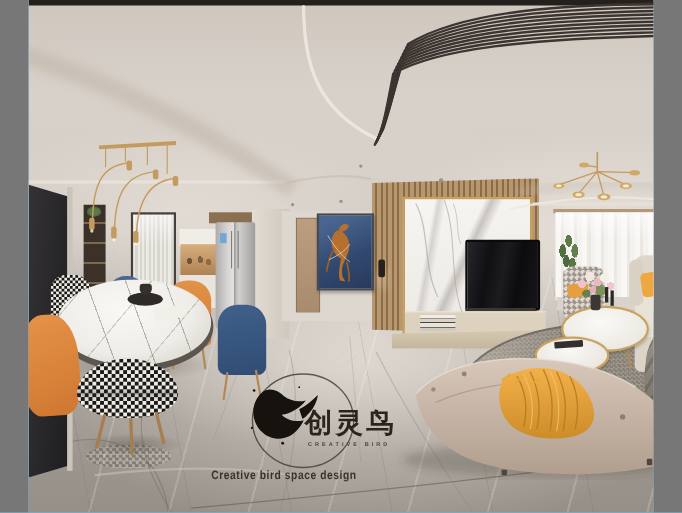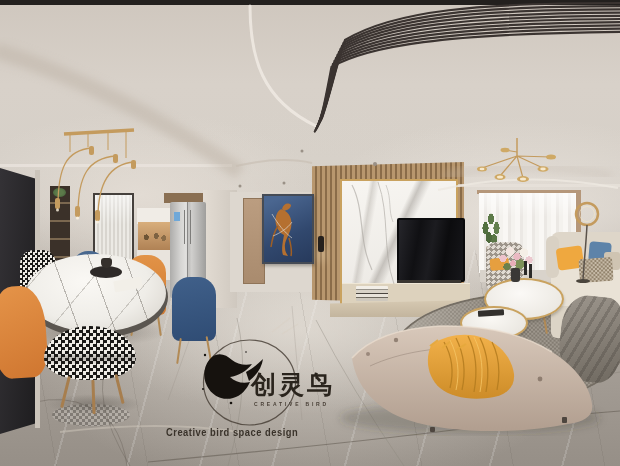--- a/index.html
+++ b/index.html
@@ -1,16 +1,16 @@
 <!DOCTYPE html>
 <html><head>
 <meta charset="utf-8">
 <style>
   body{margin:0;background:#777;display:flex;justify-content:center;}
-  .stage{position:relative;width:620px;height:466px;overflow:hidden;
+  .stage{position:relative;width:568px;height:466px;overflow:hidden;
          font-family:"Liberation Sans",sans-serif;background:#7dd3fc;}
   .abs{position:absolute;}
   svg.layer{position:absolute;left:0;top:0;width:620px;height:466px;pointer-events:none;}
   .gleg{position:absolute;width:2px;background:#b28a55;border-radius:1px;}
   .shd{position:absolute;border-radius:50%;
        background:radial-gradient(closest-side,rgba(55,50,44,.30),rgba(55,50,44,0));}
   .logo-cn{position:absolute;left:251px;top:368px;z-index:50;font-size:25px;font-weight:bold;
            letter-spacing:3px;color:#2a241d;font-family:"DejaVu Sans",sans-serif;}
   .logo-en{position:absolute;left:254px;top:401px;z-index:50;font-size:5px;font-weight:bold;
            letter-spacing:2.8px;color:#4a4138;}

